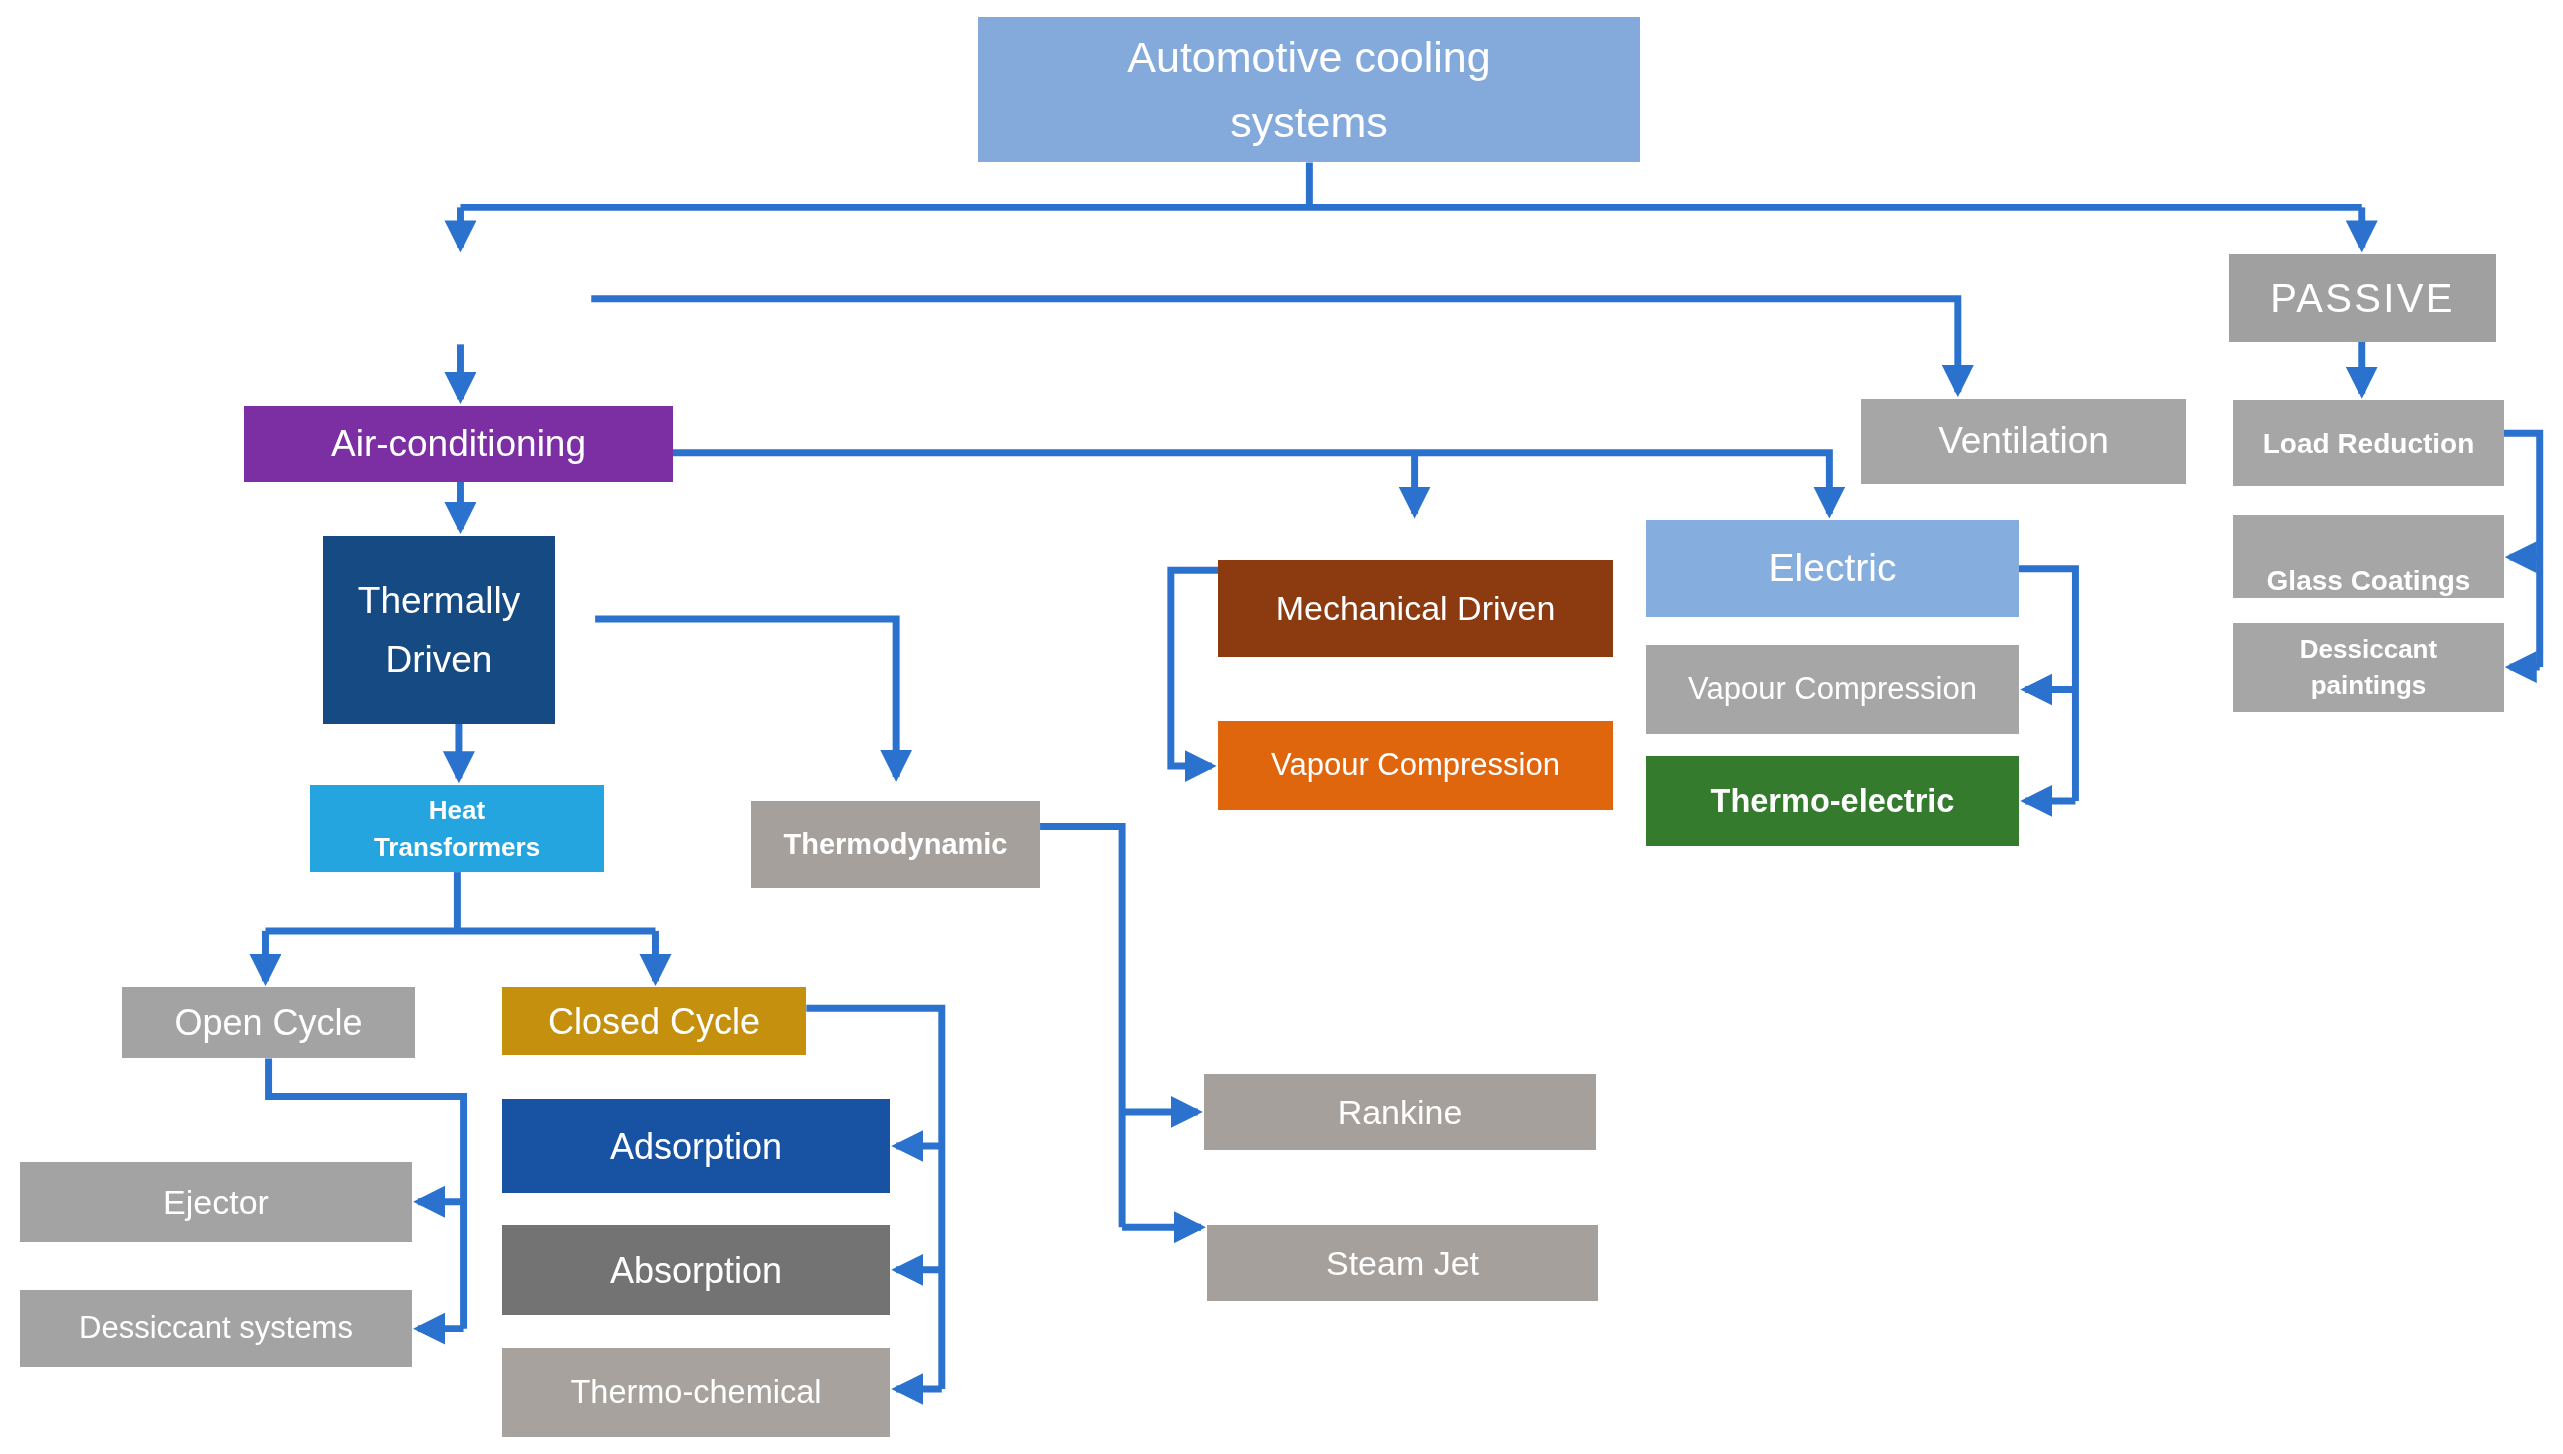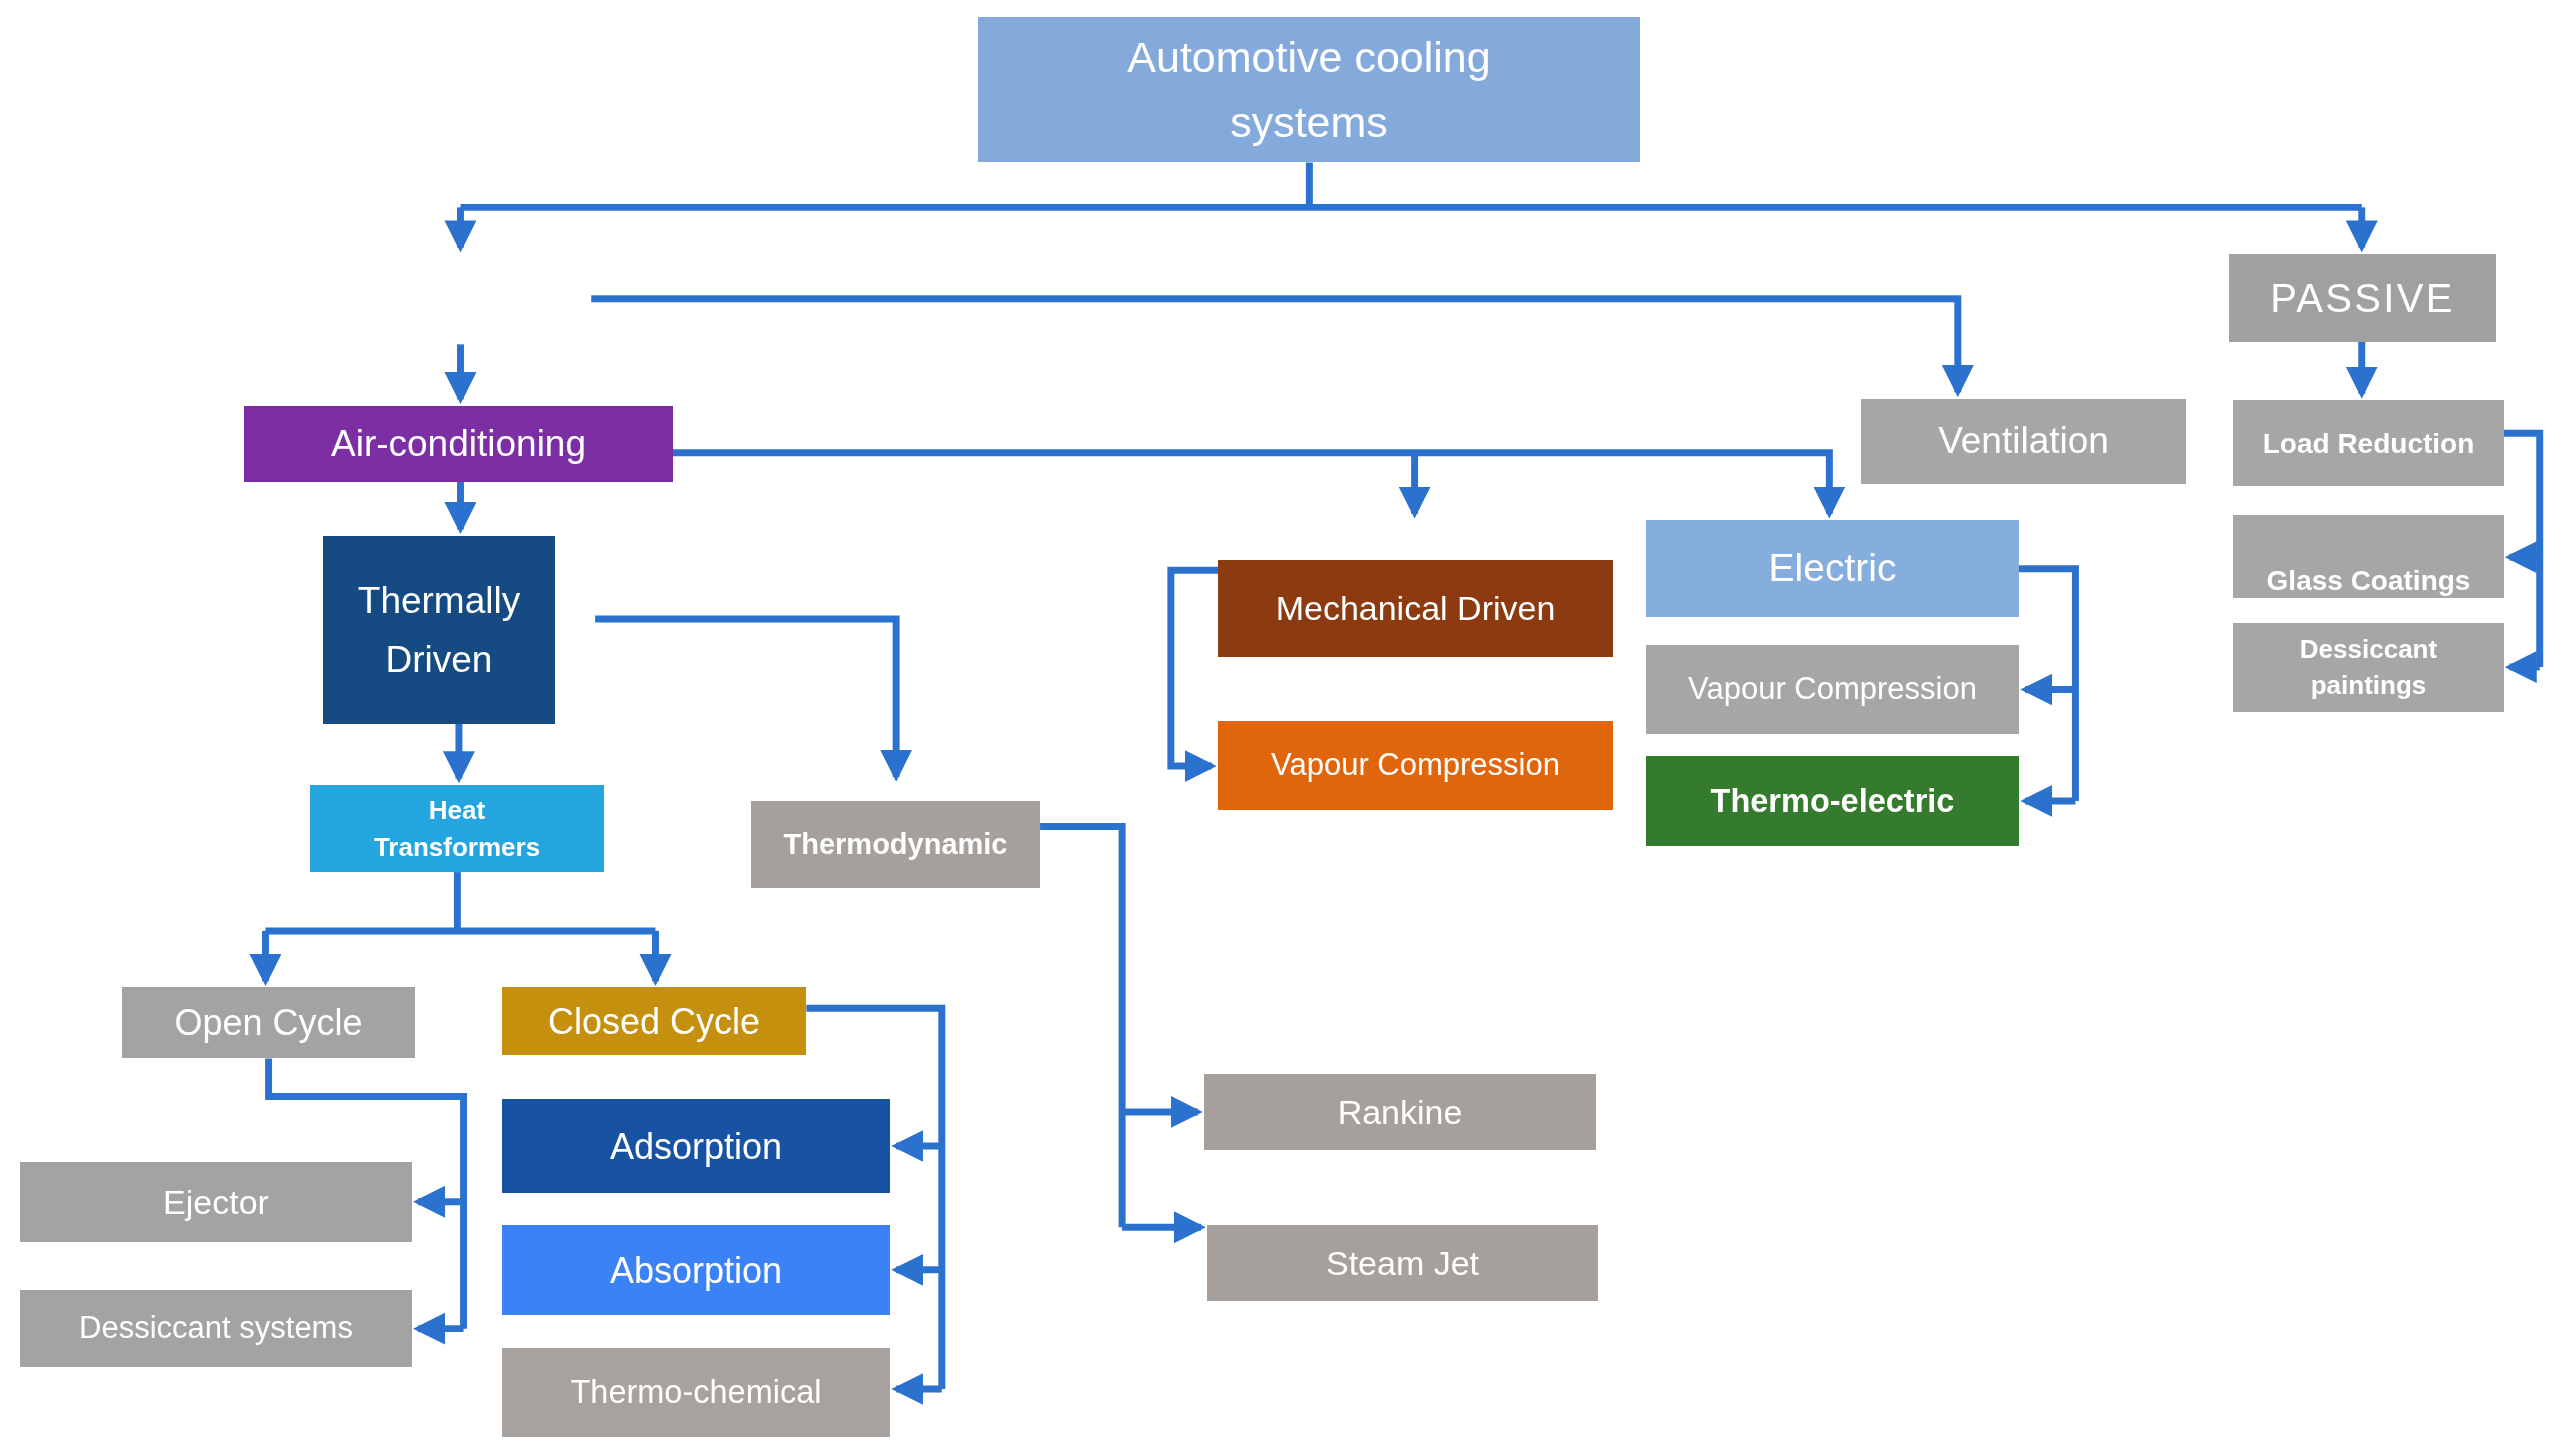--- a/index.html
+++ b/index.html
@@ -132,21 +132,21 @@
   </div>
   <div class="node n-open-cycle" style="background: rgb(163, 163, 163); color: rgb(255, 255, 255);">
     <span>Open Cycle</span>
   </div>
   <div class="node n-closed-cycle" style="background: rgb(196, 144, 14); color: rgb(255, 255, 255);">
     <span>Closed Cycle</span>
   </div>
   <div class="node n-adsorption" style="background: rgb(23, 83, 162); color: rgb(255, 255, 255);">
     <span>Adsorption</span>
   </div>
-  <div class="node n-absorption" style="background: #3b82f6; color: rgb(255, 255, 255);">
+  <div class="node n-absorption" style="background: #737373; color: rgb(255, 255, 255);">
     <span>Absorption</span>
   </div>
   <div class="node n-thermo-chemical" style="background: rgb(167, 162, 157); color: rgb(255, 255, 255);">
     <span>Thermo-chemical</span>
   </div>
   <div class="node n-ejector" style="background: rgb(163, 163, 163); color: rgb(255, 255, 255);">
     <span>Ejector</span>
   </div>
   <div class="node n-dessiccant-systems" style="background: rgb(163, 163, 163); color: rgb(255, 255, 255);">
     <span>Dessiccant systems</span>

